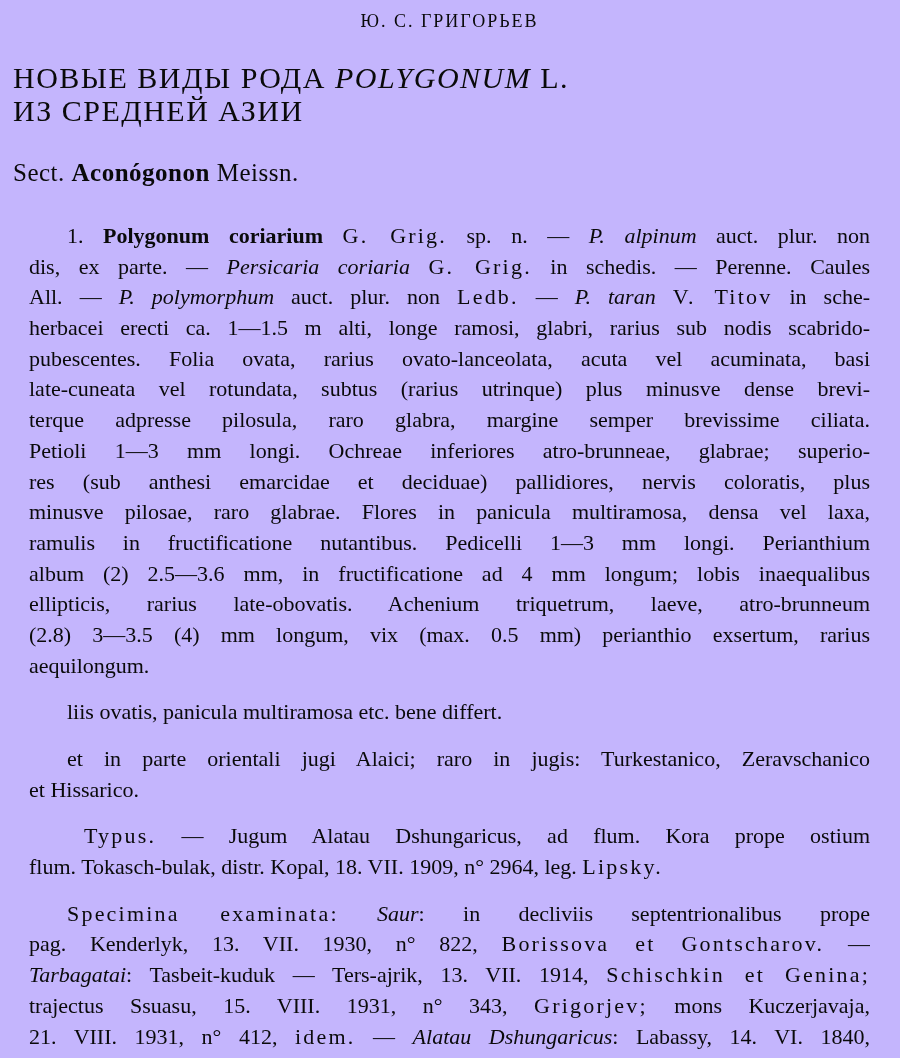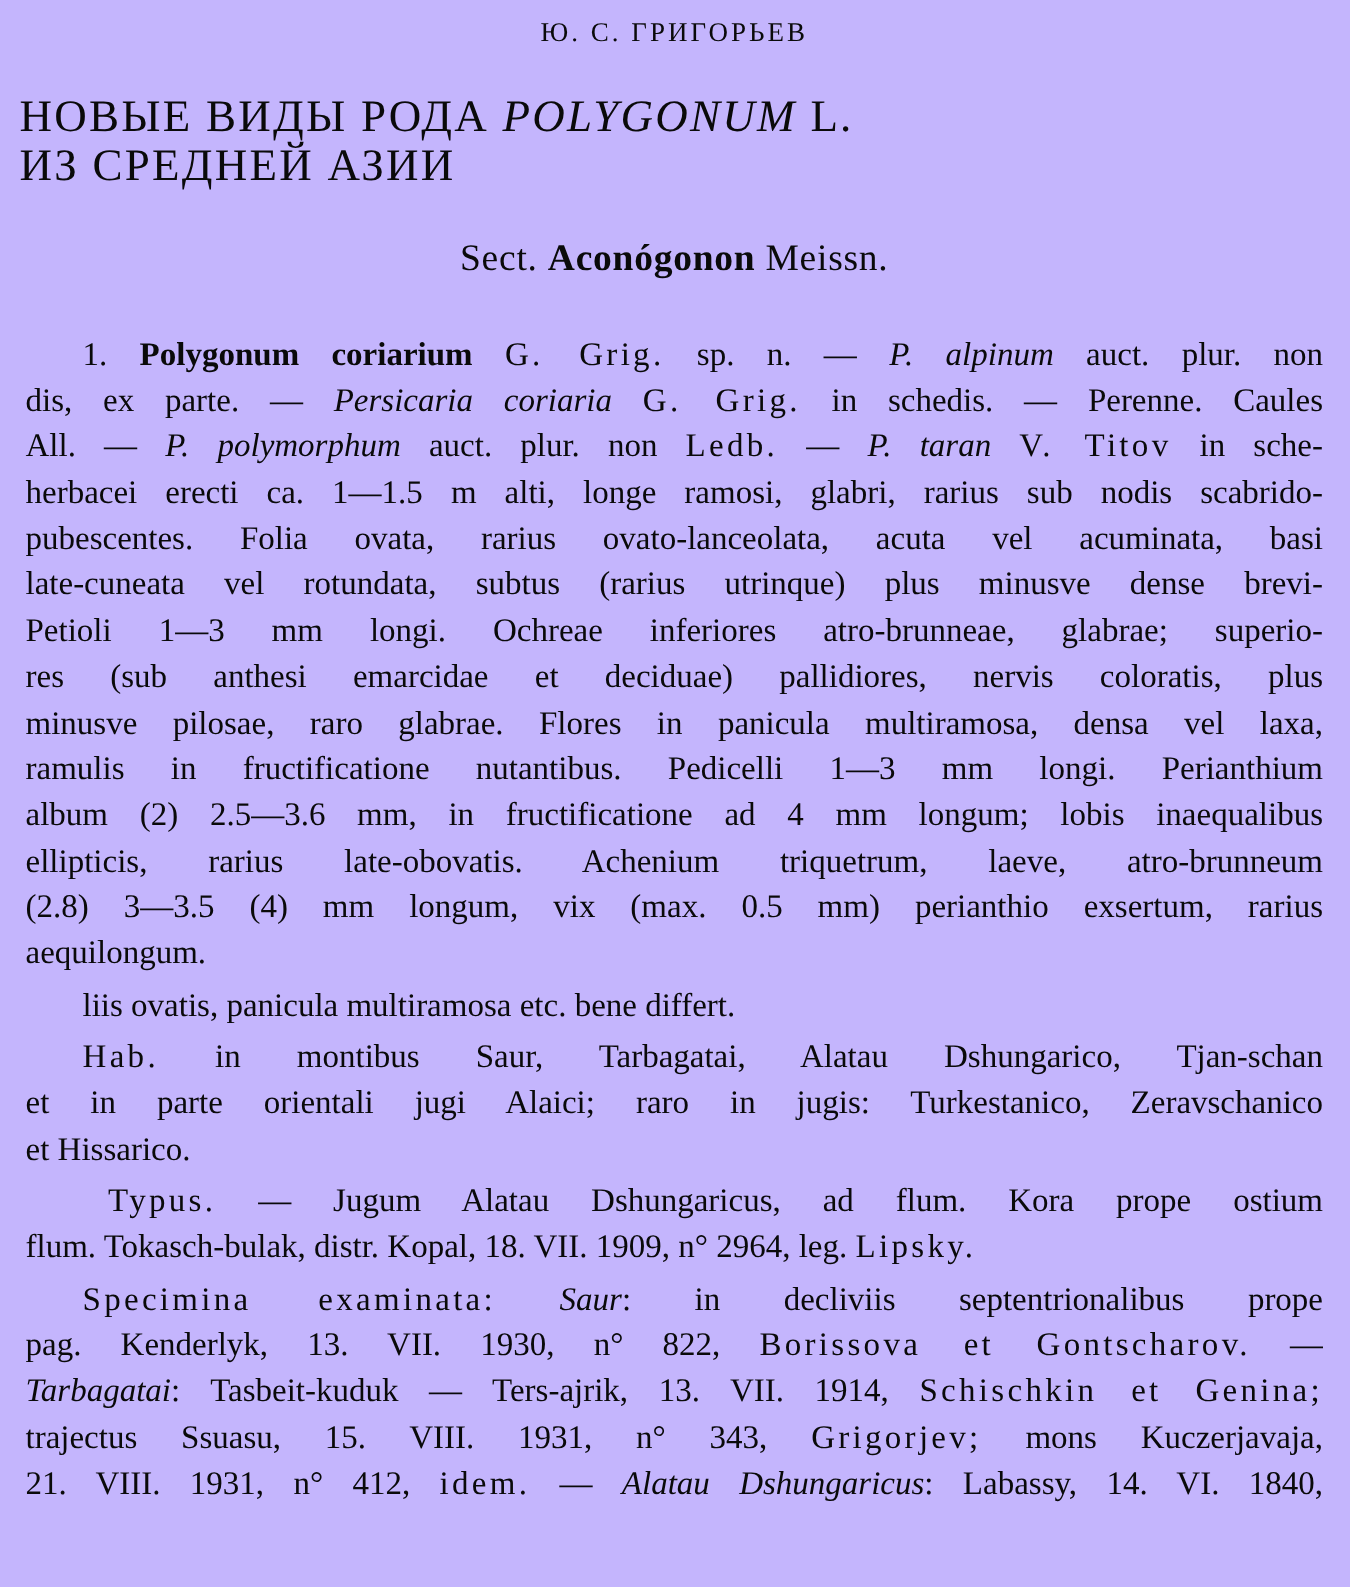--- a/index.html
+++ b/index.html
@@ -23,31 +23,31 @@
   .title {
     margin: 28px 0 0 0;
     font-size: 30px;
     line-height: 33px;
     letter-spacing: 1.5px;
     font-weight: normal;
   }
   .title-line { white-space: nowrap; }
   .section-heading {
     margin-top: 31px;
-    text-align: center;
+    text-align: left;
     font-size: 25px;
     line-height: 30px;
     letter-spacing: 0.5px;
   }
   .body {
     margin-top: 33px;
     font-size: 22px;
     line-height: 30.7px;
   }
-  .paragraph { margin: 4px; }
+  .paragraph { margin: 16px; }
   .line {
     height: 30.7px;
     overflow: hidden;
     white-space: nowrap;
   }
   .line.just {
     white-space: normal;
     text-align: justify;
     text-align-last: justify;
   }
@@ -68,34 +68,34 @@
     </div>
   <div class="section-heading"><span>Sect. </span><span class="seg-bold">Aconógonon</span><span> Meissn.</span></div>
   <div class="body">
       <div class="paragraph">
         <div class="line just"><span>1. </span><span class="seg-bold">Polygonum coriarium</span><span> </span><span class="seg-spaced">G. Grig.</span><span> sp. n. — </span><span class="seg-italic">P. alpinum</span><span> auct. plur. non</span></div>
         <div class="line just"><span>dis, ex parte. — </span><span class="seg-italic">Persicaria coriaria</span><span> </span><span class="seg-spaced">G. Grig.</span><span> in schedis. — Perenne. Caules</span></div>
         <div class="line just"><span>All. — </span><span class="seg-italic">P. polymorphum</span><span> auct. plur. non </span><span class="seg-spaced">Ledb.</span><span> — </span><span class="seg-italic">P. taran</span><span> </span><span class="seg-spaced">V. Titov</span><span> in sche-</span></div>
         <div class="line just"><span>herbacei erecti ca. 1—1.5 m alti, longe ramosi, glabri, rarius sub nodis scabrido-</span></div>
         <div class="line just"><span>pubescentes. Folia ovata, rarius ovato-lanceolata, acuta vel acuminata, basi</span></div>
         <div class="line just"><span>late-cuneata vel rotundata, subtus (rarius utrinque) plus minusve dense brevi-</span></div>
+        <div class="line just"><span>terque adpresse pilosula, raro glabra, margine semper brevissime ciliata.</span></div>
         <div class="line just"><span>Petioli 1—3 mm longi. Ochreae inferiores atro-brunneae, glabrae; superio-</span></div>
         <div class="line just"><span>res (sub anthesi emarcidae et deciduae) pallidiores, nervis coloratis, plus</span></div>
         <div class="line just"><span>minusve pilosae, raro glabrae. Flores in panicula multiramosa, densa vel laxa,</span></div>
         <div class="line just"><span>ramulis in fructificatione nutantibus. Pedicelli 1—3 mm longi. Perianthium</span></div>
         <div class="line just"><span>album (2) 2.5—3.6 mm, in fructificatione ad 4 mm longum; lobis inaequalibus</span></div>
         <div class="line just"><span>ellipticis, rarius late-obovatis. Achenium triquetrum, laeve, atro-brunneum</span></div>
         <div class="line just"><span>(2.8) 3—3.5 (4) mm longum, vix (max. 0.5 mm) perianthio exsertum, rarius</span></div>
         <div class="line"><span>aequilongum.</span></div>
       </div>
       <div class="paragraph">
         <div class="line"><span>liis ovatis, panicula multiramosa etc. bene differt.</span></div>
       </div>
       <div class="paragraph">
-        <div class="line just"><span class="seg-spaced">Hab.</span><span> in montibus Saur, Tarbagatai, Alatau Dshungarico, Tjan-schan</span></div>
         <div class="line just"><span>et in parte orientali jugi Alaici; raro in jugis: Turkestanico, Zeravschanico</span></div>
         <div class="line"><span>et Hissarico.</span></div>
       </div>
       <div class="paragraph">
         <div class="line just"><span class="seg-spaced">Typus.</span><span> — Jugum Alatau Dshungaricus, ad flum. Kora prope ostium</span></div>
         <div class="line"><span>flum. Tokasch-bulak, distr. Kopal, 18. VII. 1909, n° 2964, leg. </span><span class="seg-spaced">Lipsky.</span></div>
       </div>
       <div class="paragraph">
         <div class="line just"><span class="seg-spaced">Specimina examinata:</span><span> </span><span class="seg-italic">Saur</span><span>: in decliviis septentrionalibus prope</span></div>
         <div class="line just"><span>pag. Kenderlyk, 13. VII. 1930, n° 822, </span><span class="seg-spaced">Borissova et Gontscharov.</span><span> —</span></div>

